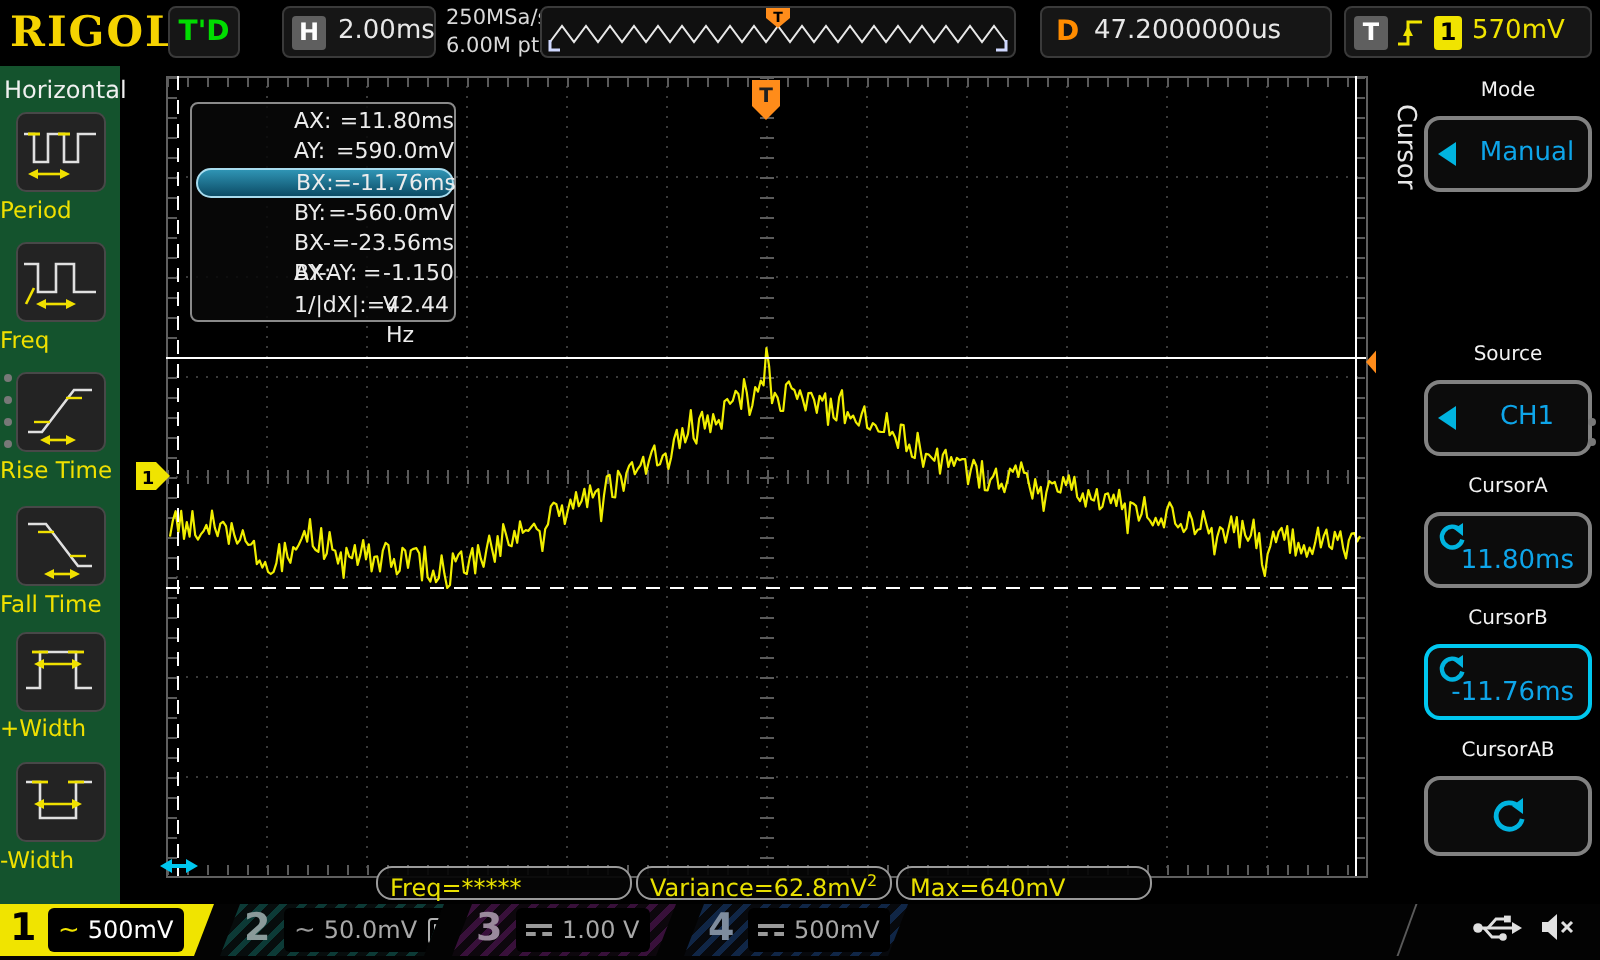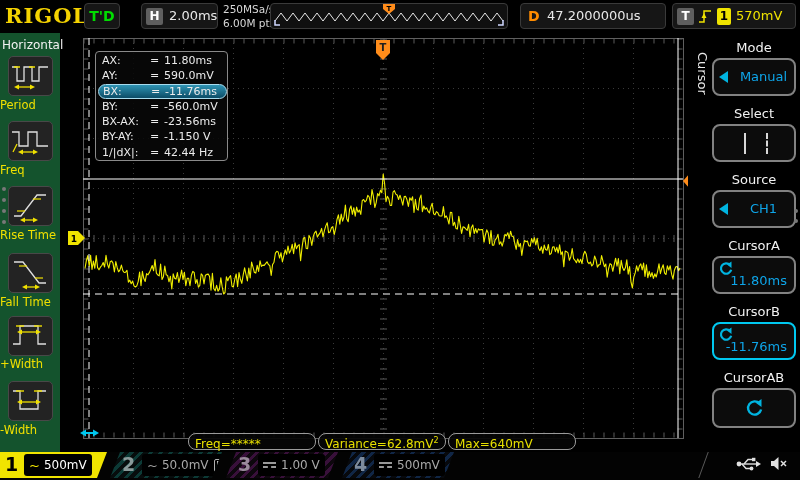--- a/index.html
+++ b/index.html
@@ -38,42 +38,42 @@
   .lbtn { position:absolute; left:8px; width:45px; height:40px; background:#232323;
           border:1px solid #484848; border-radius:5px; }
   .lbl { position:absolute; left:0; width:60px; text-align:left; color:#f0e000; font-size:11.5px; }
   .pagedot { position:absolute; width:4px; height:4px; border-radius:50%; background:#787878; }
 
   
   #right-menu { position:absolute; left:688px; top:33px; width:112px; height:419px; background:#000; z-index:4; }
   #cursor-tab-label { position:absolute; left:22px; top:19px; transform:rotate(90deg);
                       transform-origin:0 0; color:#e8e8e8; font-size:13px; }
   .rgroup { position:absolute; left:24px; width:84px; }
-  .rgroup .rlabel { text-align:center; color:#f2f2f2; font-size:13px; height:18px; }
+  .rgroup .rlabel { text-align:center; color:#f2f2f2; font-size:10px; height:18px; }
   .rbox { position:relative; height:38px; background:#0c0c0c; border:2px solid #828282; border-radius:8px; }
   .rbox.selected { border-color:#00c8f0; }
   .rbox .rvalue { position:absolute; left:0; right:0; top:0; bottom:0; text-align:center;
                   line-height:34px; color:#0ea5e9; font-size:13px;margin-left:19px; }
   .rbox .rvalue.br { text-align:right; right:7px; line-height:1; top:auto; bottom:5px; left:auto; }
   .tri-left { position:absolute; left:5px; top:11px; width:0; height:0;
               border-top:6px solid transparent; border-bottom:6px solid transparent;
               border-right:9px solid #00b4e0; }
   .rot-icon { position:absolute; left:4px; top:3px; }
   .rot-icon.center { left:50%; top:50%; transform:translate(-50%,-50%); }
   .sel-solid { position:absolute; left:30px; top:7px; width:2px; height:21px; background:#d8d8d8; }
   .sel-dashed { position:absolute; left:52px; top:7px; height:21px; width:0;
                 border-left:2px dashed #d8d8d8; }
 
   
   #cursor-readout { position:absolute; left:95px; top:51px; width:133px; height:110px; z-index:3;
                     background:rgba(8,8,8,0.88); border:1px solid #8a8a8a; border-radius:4px;
                     padding:1px 0 0 2px; }
   .crow { position:relative; display:flex; height:15.3px; line-height:15.3px;
           font-size:11px; color:#ececec; padding-left:4px; }
-  .crow .cl { width:48px; }
+  .crow .cl { width:48px;margin-left:45px; }
   .crow .ce { width:14px; }
   .crow.selected { background:linear-gradient(#2f94b4,#0c4c66); border:1px solid #a8dcee;
                    border-radius:8px; line-height:13.3px; }
 
   
   .meas-box { position:absolute; top:433px; height:17px; background:rgba(5,5,5,0.92);
               border:1px solid #9a9a9a; border-radius:8px; color:#e8e000; font-size:12px;
               line-height:14px; padding:0 6px; white-space:nowrap; z-index:6; }
   .meas-box sup { font-size:8px; }
 
@@ -331,27 +331,20 @@
     <div id="cursor-tab-label">Cursor</div>
 
     <div class="rgroup" style="top:7px">
       <div class="rlabel">Mode</div>
       <div class="rbox">
         <span class="tri-left"></span>
         <span class="rvalue">Manual</span>
       </div>
     </div>
 
-    <div class="rgroup" style="top:73px">
-      <div class="rlabel">Select</div>
-      <div class="rbox">
-        <span class="sel-solid"></span>
-        <span class="sel-dashed"></span>
-      </div>
-    </div>
 
     <div class="rgroup" style="top:139px">
       <div class="rlabel">Source</div>
       <div class="rbox">
         <span class="tri-left"></span>
         <span class="rvalue">CH1</span>
       </div>
     </div>
 
     <div class="rgroup" style="top:205px">

